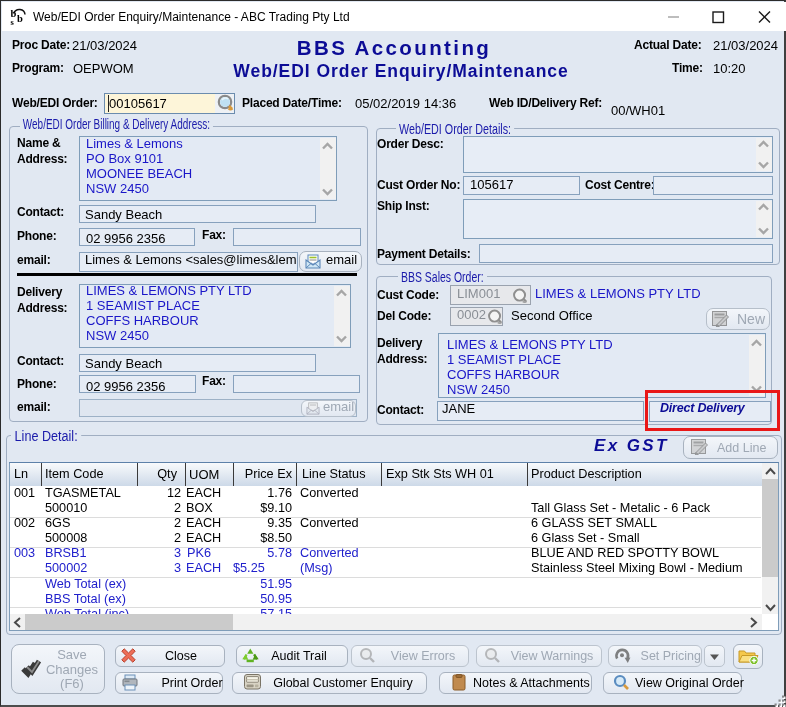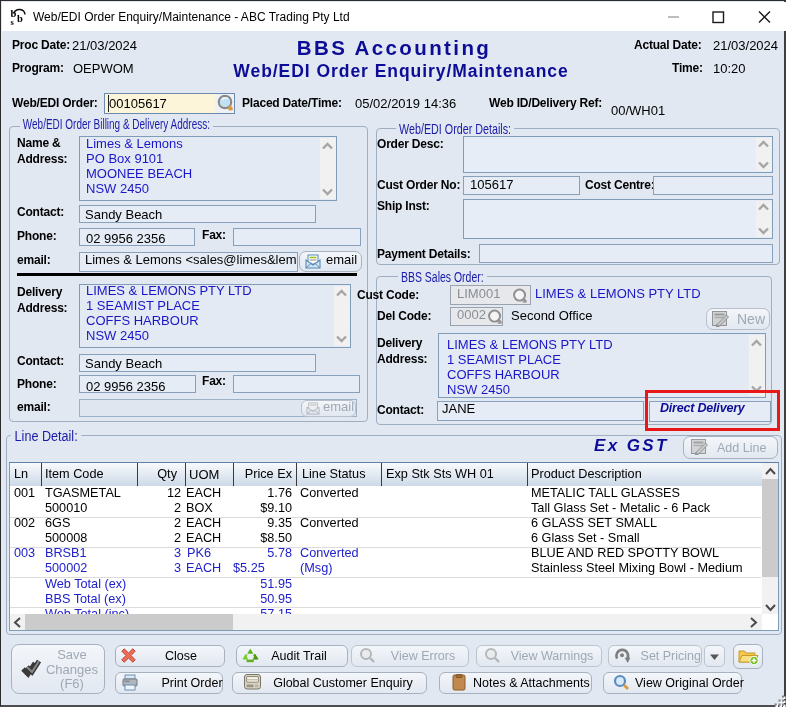--- a/index.html
+++ b/index.html
@@ -171,21 +171,21 @@
     </svg>
 <svg class="ic" style="left:756px;top:226px" width="13" height="8">
       <path d="M2 1.5 L6.5 6 L11 1.5" stroke="#a6a6a6" stroke-width="2.4" fill="none"></path>
     </svg>
 <div class="t b" style="left:376px;top:246px">Payment Details:</div>
 <div class="in" style="left:478px;top:243px;width:294px;height:19px"></div>
 
 <div class="gb" style="left:375px;top:275px;width:396px;height:149px">
  <span class="gl" style="left:21px;transform:scaleX(0.748)">BBS Sales Order:</span>
 </div>
-<div class="t b" style="left:356px;top:287px">Cust Code:</div>
+<div class="t b" style="left:376px;top:287px">Cust Code:</div>
 <div class="in" style="left:449px;top:284px;width:81px;height:20px;background:#e7e8eb;border-color:#9aa2ae"></div>
 <div class="t" style="left:456px;top:285px;color:#8a8f96">LIM001</div>
 <svg class="ic" style="left:511px;top:287px" width="16" height="16" viewBox="0 0 17 18">
   <circle cx="8" cy="8" r="6.2" fill="#f4f4f4" stroke="#8f8f8f" stroke-width="2.2"></circle>
   <path d="M12 12 L15.5 15.5" stroke="#8f8f8f" stroke-width="2.6"></path>
   <path d="M11.5 15 q 2.2 2 4.4 0" stroke="#a0a0a0" stroke-width="1.8" fill="none"></path>
 </svg>
 <div class="t lnk" style="left:534px;top:285px">LIMES &amp; LEMONS PTY LTD</div>
 <div class="t b" style="left:376px;top:308px">Del Code:</div>
 <div class="in" style="left:449px;top:306px;width:53px;height:19px;background:#e7e8eb;border-color:#9aa2ae"></div>
@@ -263,21 +263,20 @@
 <div class="a" style="left:9px;top:546px;width:751px;height:1px;background:#dcdcdc"></div>
 <div class="a" style="left:9px;top:576px;width:751px;height:1px;background:#dcdcdc"></div>
 <div class="a" style="left:9px;top:606px;width:751px;height:1px;background:#dcdcdc"></div>
 
 <div class="t c" style="left:13px;top:485px">001</div>
     <div class="t c" style="left:44px;top:485px">TGASMETAL</div>
     <div class="t c" style="left:136px;top:485px;width:44px;text-align:right">12</div>
     <div class="t c" style="left:185px;top:485px">EACH</div>
     <div class="t c" style="left:232px;top:485px;width:59px;text-align:right">1.76</div>
     <div class="t c" style="left:299px;top:485px">Converted</div>
-    <div class="t c" style="left:530px;top:485px">METALIC TALL GLASSES</div>
 <div class="t c" style="left:44px;top:500px">500010</div>
     <div class="t c" style="left:136px;top:500px;width:44px;text-align:right">2</div>
     <div class="t c" style="left:185px;top:500px">BOX</div>
     <div class="t c" style="left:232px;top:500px;width:59px;text-align:right">$9.10</div>
     <div class="t c" style="left:530px;top:500px">Tall Glass Set - Metalic - 6 Pack</div>
 <div class="t c" style="left:13px;top:515px">002</div>
     <div class="t c" style="left:44px;top:515px">6GS</div>
     <div class="t c" style="left:136px;top:515px;width:44px;text-align:right">2</div>
     <div class="t c" style="left:185px;top:515px">EACH</div>
     <div class="t c" style="left:232px;top:515px;width:59px;text-align:right">9.35</div>

